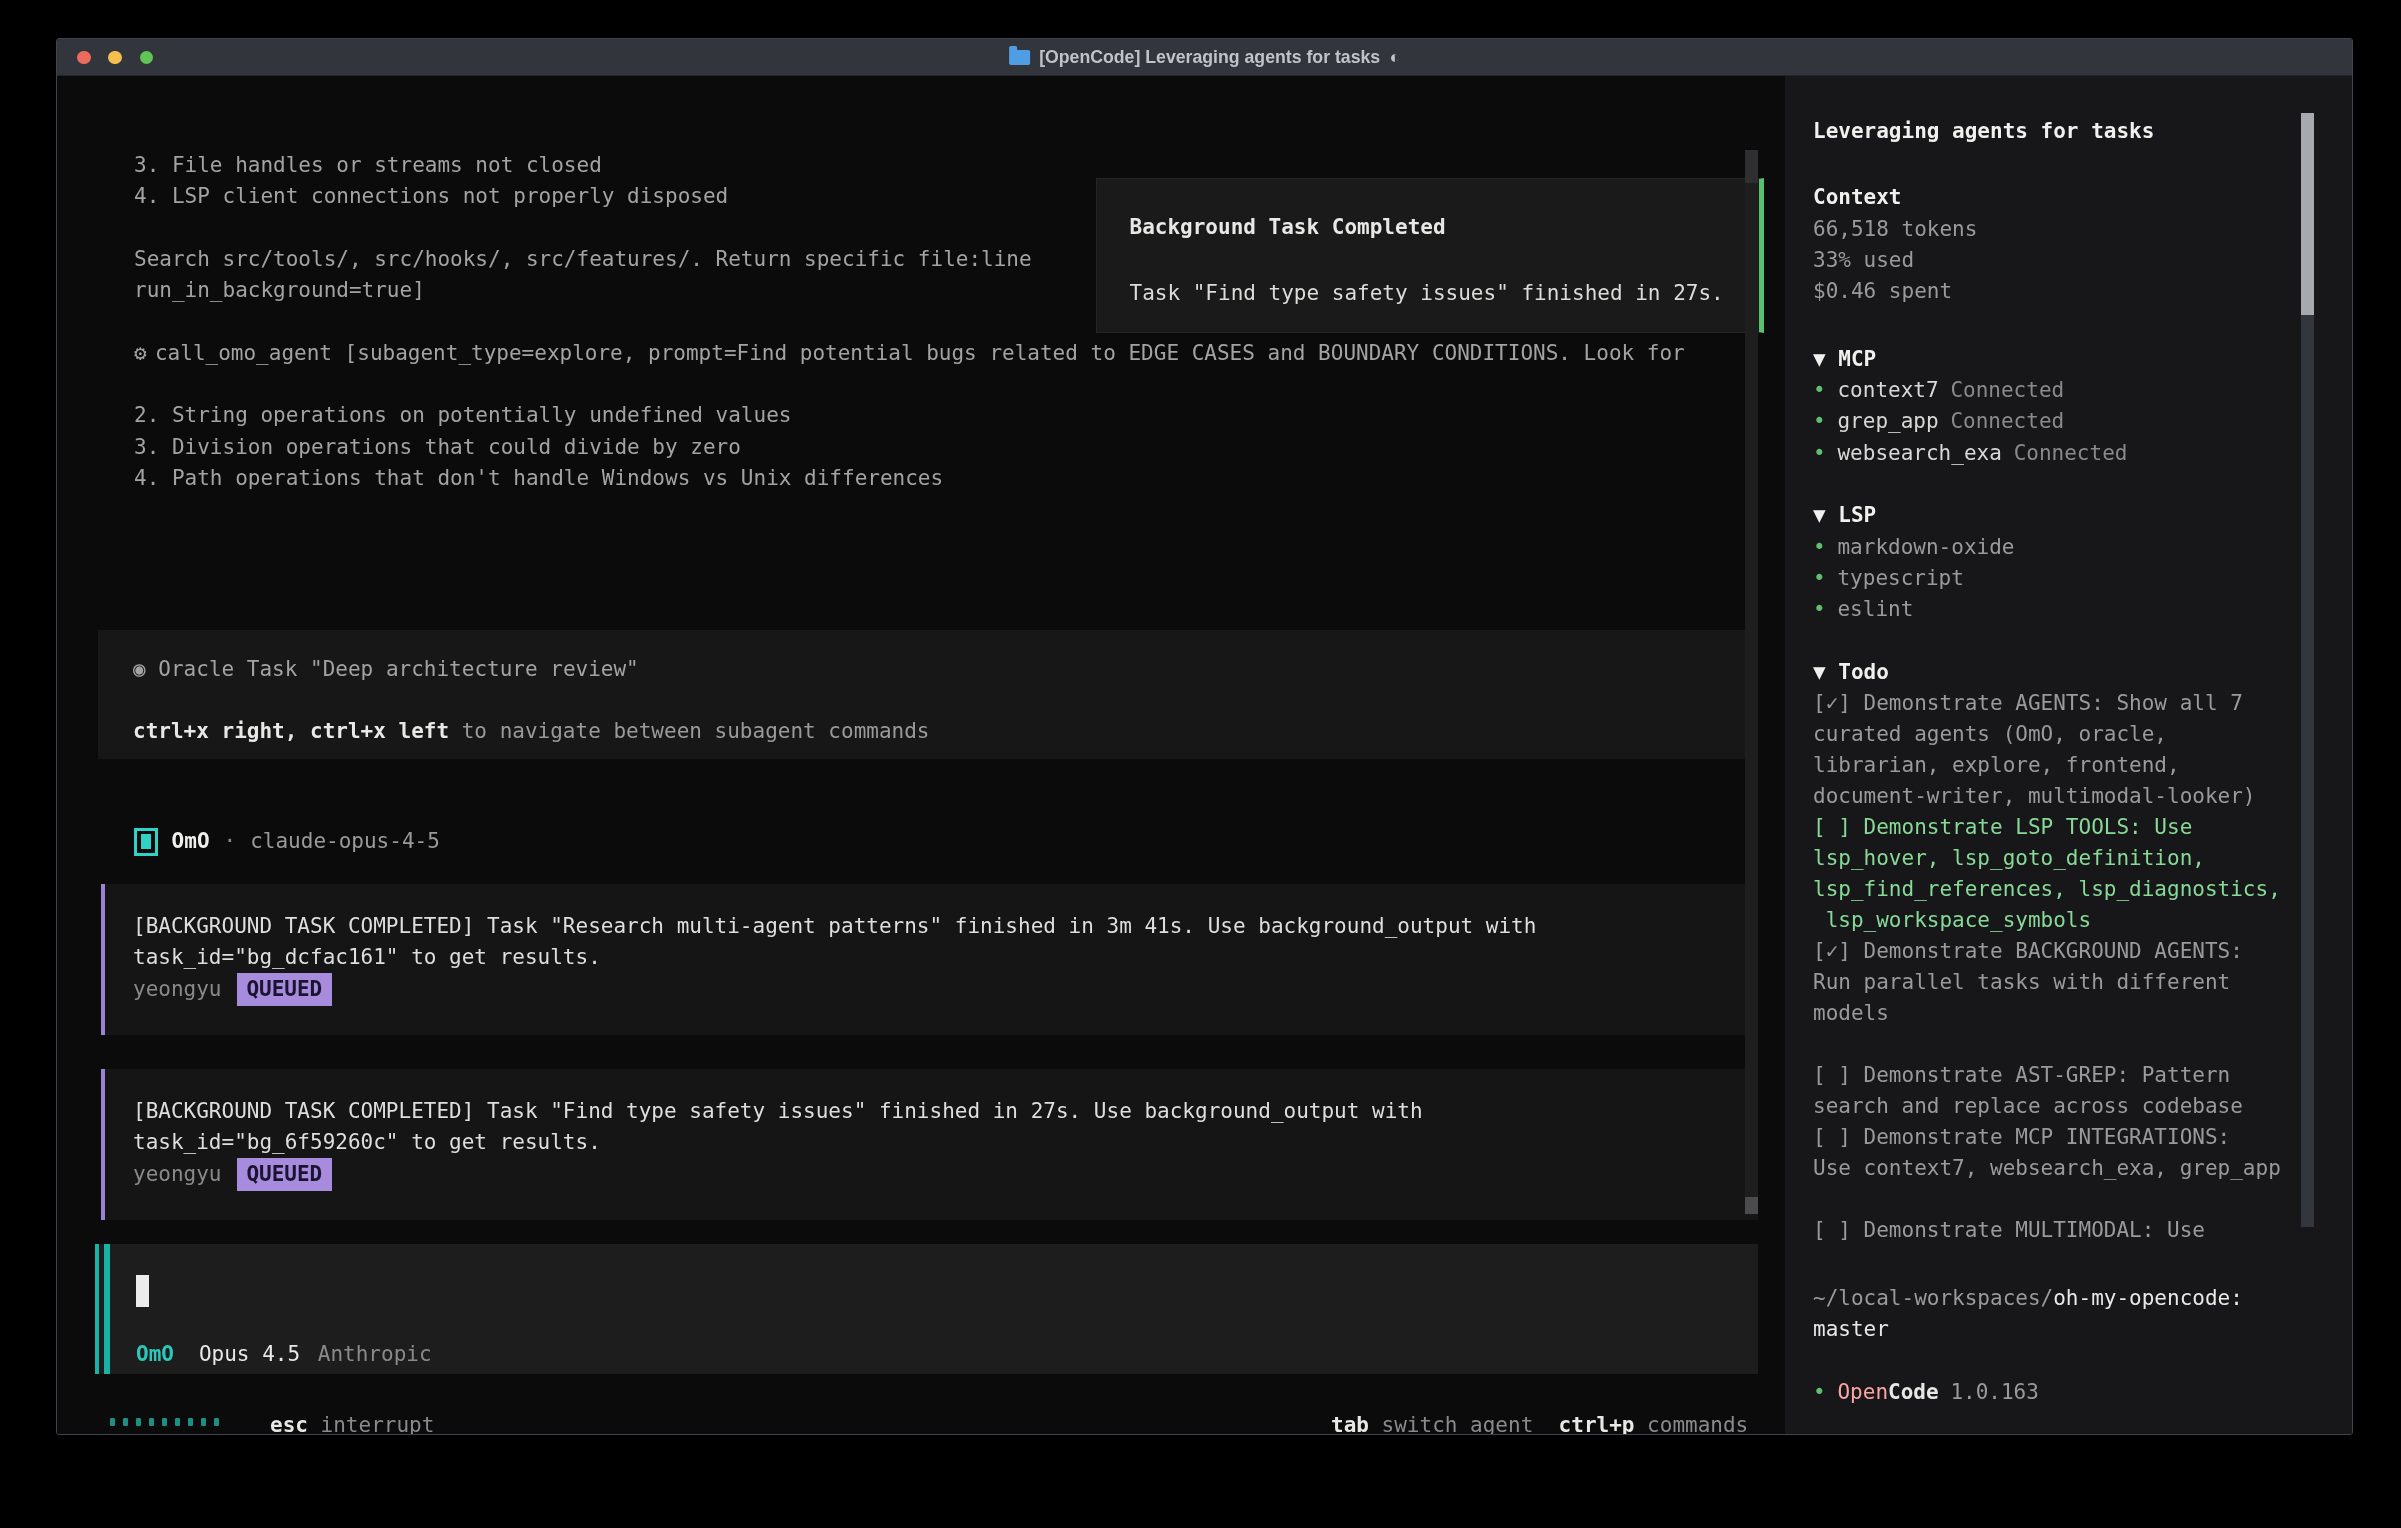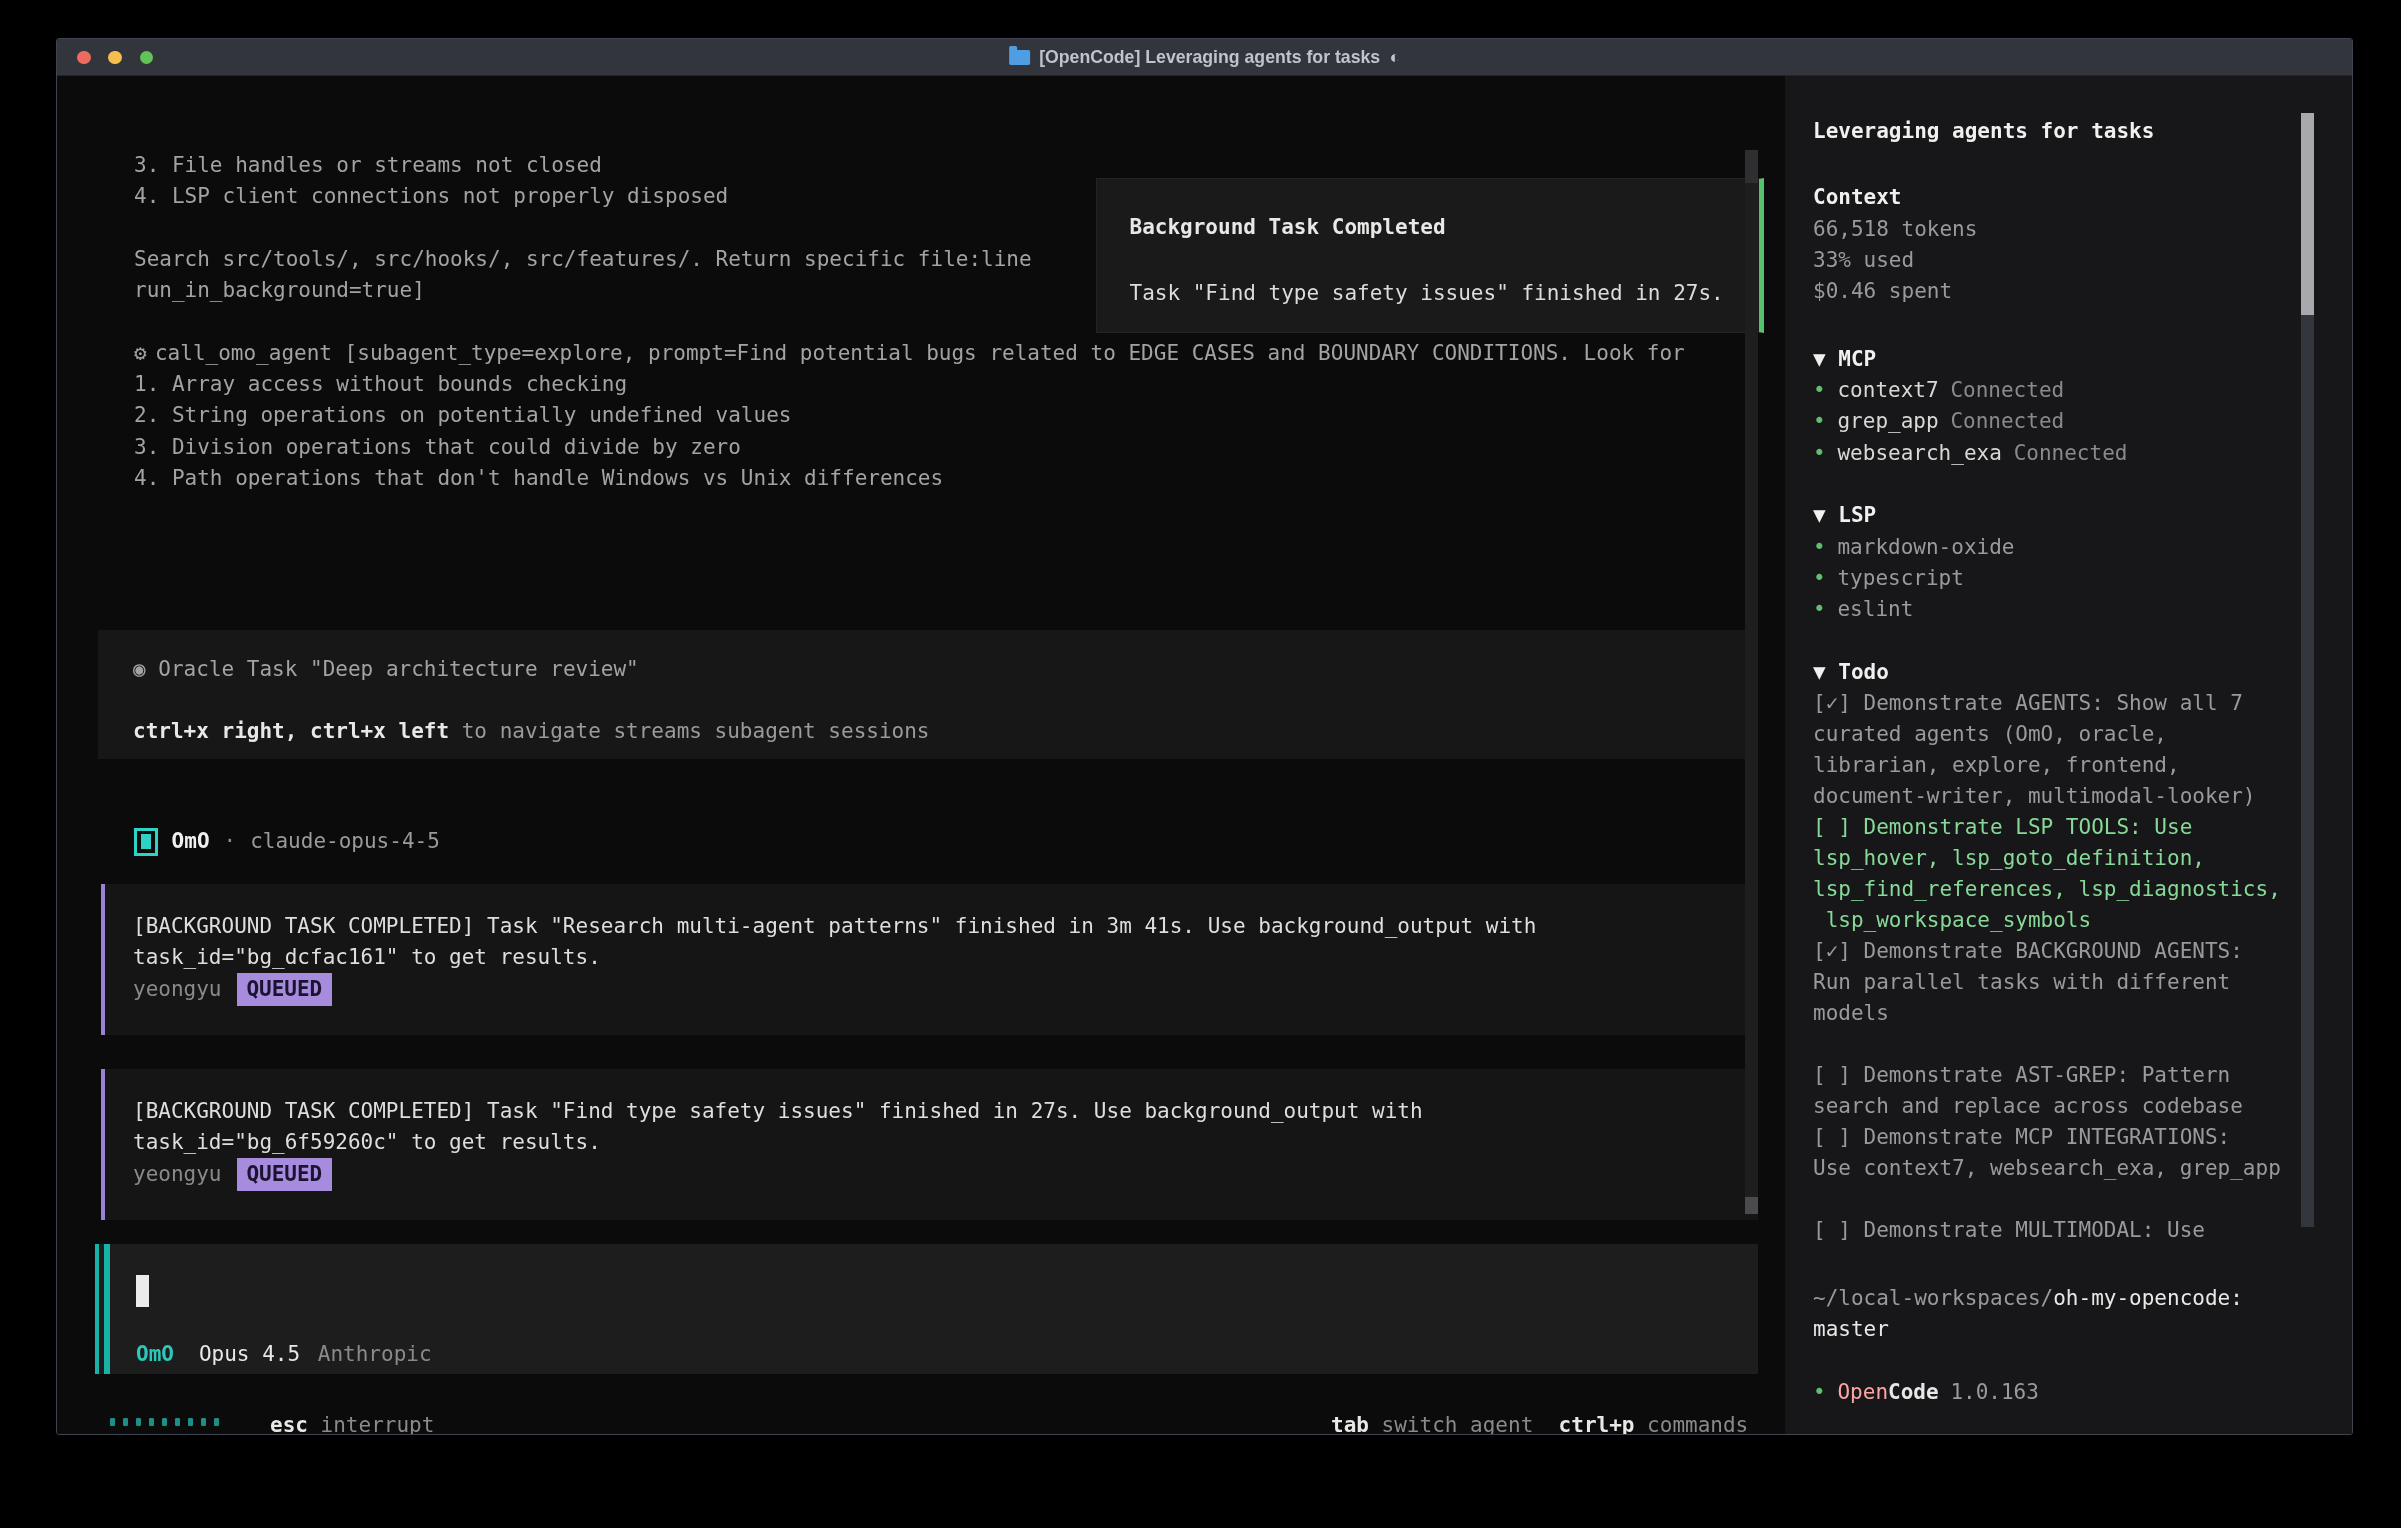--- a/index.html
+++ b/index.html
@@ -100,33 +100,32 @@
     </div>
   </div>
 
   <div class="main mono">
     <div class="row" style="top:74px">3. File handles or streams not closed</div>
     <div class="row" style="top:105px">4. LSP client connections not properly disposed</div>
     <div class="row" style="top:168px">Search src/tools/, src/hooks/, src/features/. Return specific file:line</div>
     <div class="row" style="top:199px">run_in_background=true]</div>
 
     <div class="row" style="top:262px"><span class="gear">⚙</span><span>call_omo_agent [subagent_type=explore, prompt=Find potential bugs related to EDGE CASES and BOUNDARY CONDITIONS. Look for</span></div>
-    <div class="row" style="top:293px">1. Array access without bounds checking</div>
     <div class="row" style="top:324px">2. String operations on potentially undefined values</div>
     <div class="row" style="top:356px">3. Division operations that could divide by zero</div>
     <div class="row" style="top:387px">4. Path operations that don't handle Windows vs Unix differences</div>
 
     <div class="toast mono">
       <div class="toast-title">Background Task Completed</div>
       <div class="toast-body">Task "Find type safety issues" finished in 27s.</div>
     </div>
 
     <div class="oracle">
       <div class="oracle-title"><span>◉</span><span> </span><span>Oracle Task "Deep architecture review"</span></div>
-      <div class="oracle-hint"><b>ctrl+x right, ctrl+x left</b><span> to navigate streams subagent sessions</span></div>
+      <div class="oracle-hint"><b>ctrl+x right, ctrl+x left</b><span> to navigate between subagent commands</span></div>
     </div>
 
     <div class="agent-header">
       <span class="omo-icon">
           <i></i>
         </span>
       <span class="nm">OmO</span>
       <span class="sep">·</span>
       <span class="mdl">claude-opus-4-5</span>
     </div>

